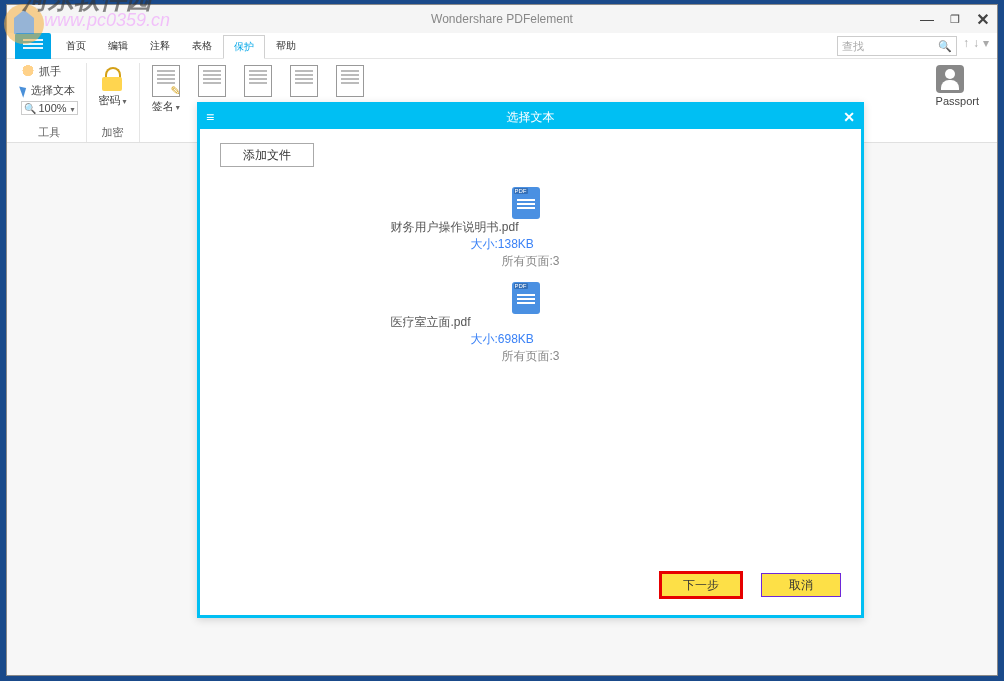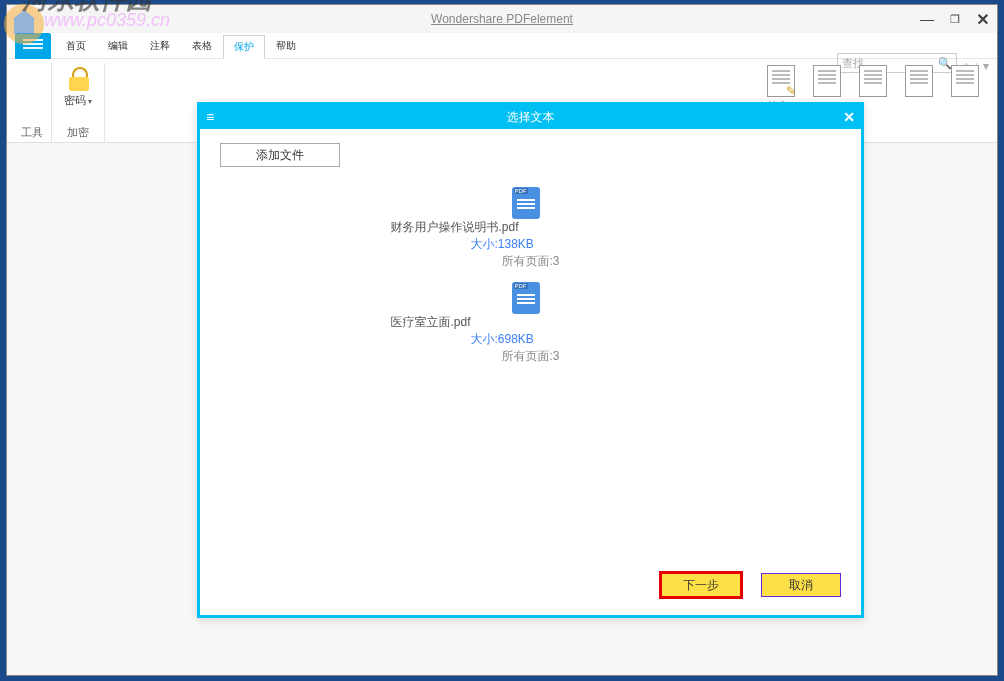--- a/index.html
+++ b/index.html
@@ -1,60 +1,60 @@
 <!DOCTYPE html>
 <html><head>
 <meta charset="utf-8">
 <style>
 * { box-sizing: border-box; margin: 0; padding: 0; font-family: "Microsoft YaHei", sans-serif; }
 body { background: #1a4a8a; width: 1004px; height: 681px; overflow: hidden; position: relative; }
 .app-window { position: absolute; top: 4px; left: 6px; width: 992px; height: 672px; background: #fff; border: 1px solid #888; display: flex; flex-direction: column; }
-.titlebar { height: 28px; background: #f5f5f5; display: flex; align-items: center; justify-content: center; position: relative; font-size: 12px; color: #888; text-decoration: underline; }
+.titlebar { height: 28px; background: #f5f5f5; display: flex; align-items: center; justify-content: center; position: relative; font-size: 12px; color: #888; }
 .title-controls { position: absolute; right: 0; top: 0; display: flex; }
 .title-controls div { width: 28px; height: 28px; display: flex; align-items: center; justify-content: center; font-size: 14px; color: #444; cursor: pointer; }
 .title-controls .close { font-size: 16px; font-weight: bold; }
 .menubar { height: 26px; display: flex; align-items: center; padding: 0 8px; border-bottom: 1px solid #e5e5e5; position: relative; }
 .menubar .menu-item { padding: 4px 10px; font-size: 10px; color: #333; cursor: pointer; border: 1px solid transparent; border-bottom: none; }
 .menubar .menu-item.active { color: #00a6e8; border: 1px solid #d0d0d0; border-bottom: 1px solid #fff; background: #fff; position: relative; top: 1px; }
 .menubar .file-tab-icon { width: 36px; height: 26px; background: #00a6e8; margin-right: 4px; position: relative; border-radius: 2px 2px 0 0; }
 .menubar .file-tab-icon::after { content: ""; position: absolute; left: 8px; top: 6px; width: 20px; height: 14px; background: linear-gradient(#fff 0 2px, transparent 2px 4px, #fff 4px 6px, transparent 6px 8px, #fff 8px 10px, transparent 10px); opacity: 0.9; }
-.search-area { position: absolute; right: 8px; top: 14px; display: flex; align-items: flex-end; height: 26px; padding-left: 12px; }
+.search-area { position: absolute; right: 8px; top: 3px; display: flex; align-items: flex-start; height: 26px; padding-left: 12px; }
 .search-box { width: 120px; height: 20px; border: 1px solid #ccc; font-size: 11px; color: #aaa; padding: 0 4px; display: flex; align-items: center; }
 .search-icons { display: flex; gap: 4px; margin-left: 6px; color: #aaa; font-size: 12px; }
 .search-icons span { cursor: pointer; }
 .ribbon { height: 84px; border-bottom: 1px solid #e0e0e0; display: flex; padding: 4px 6px 0 6px; }
 .ribbon-group { display: flex; flex-direction: column; align-items: center; padding: 0 8px; border-right: 1px solid #e5e5e5; }
 .ribbon-group:last-child { border-right: none; margin-left: auto; }
 .ribbon-group-label { font-size: 11px; color: #666; margin-top: auto; padding-bottom: 2px; }
 .tool-col { display: flex; flex-direction: column; gap: 2px; font-size: 11px; color: #444; }
 .tool-row { display: flex; align-items: center; gap: 4px; cursor: pointer; padding: 1px 0; }
 .hand-icon { width: 14px; height: 14px; background: radial-gradient(circle at 50% 40%, #ffd28a 50%, transparent 51%); border-radius: 40% 40% 40% 40%; }
 .cursor-icon { width: 0; height: 0; border-left: 6px solid #4a90d9; border-top: 4px solid transparent; border-bottom: 8px solid transparent; transform: rotate(-20deg); }
 .zoom-box { border: 1px solid #ccc; padding: 0 2px; display: flex; align-items: center; gap: 2px; }
 .mag-icon::before { content: "🔍"; font-size: 10px; }
-.large-tool { display: flex; flex-direction: column; align-items: flex-end; gap: 2px; cursor: pointer; padding: 2px 4px; font-size: 11px; color: #444; }
+.large-tool { display: flex; flex-direction: column; align-items: flex-start; gap: 2px; cursor: pointer; padding: 2px 4px; font-size: 11px; color: #444; }
 .lock-icon { width: 26px; height: 26px; position: relative; }
 .lock-icon::before { content: ""; position: absolute; top: 2px; left: 6px; width: 12px; height: 10px; border: 2px solid #d4a017; border-bottom: none; border-radius: 8px 8px 0 0; }
 .lock-icon::after { content: ""; position: absolute; bottom: 0; left: 3px; width: 20px; height: 14px; background: #ffd54f; border-radius: 2px; }
 .doc-icon { width: 28px; height: 32px; background: #fff; border: 1px solid #999; position: relative; }
 .doc-icon::after { content: ""; position: absolute; top: 4px; left: 4px; right: 4px; height: 2px; background: #bbb; box-shadow: 0 4px 0 #bbb, 0 8px 0 #bbb, 0 12px 0 #bbb; }
 .doc-icon.sig::before { content: "✎"; position: absolute; bottom: -2px; right: -2px; font-size: 12px; color: #d4a017; }
 .person-icon { width: 28px; height: 28px; background: #888; border-radius: 4px; position: relative; }
 .person-icon::before { content: ""; position: absolute; top: 4px; left: 9px; width: 10px; height: 10px; background: #fff; border-radius: 50%; }
 .person-icon::after { content: ""; position: absolute; bottom: 3px; left: 5px; width: 18px; height: 10px; background: #fff; border-radius: 8px 8px 0 0; }
 .workspace { flex: 1; background: #f7f7f7; position: relative; }
 .watermark { position: absolute; top: -18px; left: 22px; font-size: 26px; font-weight: bold; color: #333; opacity: 0.6; pointer-events: none; font-style: italic; z-index: 100; }
 .watermark-sub { position: absolute; top: 10px; left: 44px; font-size: 18px; color: #f0abfc; opacity: 0.7; pointer-events: none; font-style: italic; z-index: 100; }
 .wm-logo { position: absolute; top: 0px; left: 0px; width: 48px; height: 48px; opacity: 0.7; z-index: 100; pointer-events: none; }
 .dialog { position: absolute; top: 102px; left: 197px; width: 667px; height: 516px; background: #fff; border: 3px solid #00bff3; display: flex; flex-direction: column; box-shadow: 0 2px 8px rgba(0,0,0,0.15); }
 .dialog-title { height: 24px; background: #00bff3; color: #fff; font-size: 12px; display: flex; align-items: center; justify-content: center; position: relative; }
 .dialog-title .menu-icon { position: absolute; left: 6px; font-size: 14px; cursor: pointer; }
 .dialog-title .close-icon { position: absolute; right: 6px; font-size: 14px; cursor: pointer; font-weight: bold; }
 .dialog-body { flex: 1; padding: 14px 20px; display: flex; flex-direction: column; }
-.add-file-btn { width: 120px; height: 24px; border: 1px solid #aaa; background: #fff; font-size: 12px; color: #333; cursor: pointer; display: flex; align-items: center; justify-content: center; }
+.add-file-btn { width: 94px; height: 24px; border: 1px solid #aaa; background: #fff; font-size: 12px; color: #333; cursor: pointer; display: flex; align-items: center; justify-content: center; }
 .file-list { margin-top: 14px; flex: 1; }
 .file-row { display: flex; align-items: center; padding: 6px 0; font-size: 12px; color: #555; flex-direction: column; }
 .pdf-icon { width: 28px; height: 32px; background: #4a90e2; border-radius: 3px; margin-right: 10px; position: relative; flex-shrink: 0; }
 .pdf-icon::before { content: "PDF"; position: absolute; top: 1px; left: 2px; font-size: 6px; color: #fff; background: #3570b8; padding: 0 1px; border-radius: 1px; }
 .pdf-icon::after { content: ""; position: absolute; top: 12px; left: 5px; right: 5px; height: 2px; background: #fff; box-shadow: 0 4px 0 #fff, 0 8px 0 #fff; }
 .file-name { width: 280px; }
 .file-size { width: 120px; color: #3b82f6; }
 .file-pages { color: #888; }
 .dialog-footer { padding: 10px 20px 18px; display: flex; justify-content: flex-end; gap: 20px; }
 .dialog-btn { width: 80px; height: 24px; border: 1px solid #6d28d9; background: #fde047; font-size: 12px; color: #333; cursor: pointer; display: flex; align-items: center; justify-content: center; }
@@ -98,20 +98,35 @@
       <div class="search-icons">
         <span>↑</span>
         <span>↓</span>
         <span>▾</span>
       </div>
     </div>
   </div>
 
   <div class="ribbon">
     <div class="ribbon-group">
+      <div class="tool-col">
+        <div class="tool-row">
+          <span class="hand-icon"></span>
+          <span>抓手</span>
+        </div>
+        <div class="tool-row">
+          <span class="cursor-icon"></span>
+          <span>选择文本</span>
+        </div>
+        <div class="tool-row zoom-box">
+          <span class="mag-icon"></span>
+          <span>100%</span>
+          <span class="caret"></span>
+        </div>
+      </div>
       <div class="ribbon-group-label">工具</div>
     </div>
 
     <div class="ribbon-group">
       <div class="large-tool">
         <span class="lock-icon"></span>
         <span class="caret">密码</span>
       </div>
       <div class="ribbon-group-label">加密</div>
     </div>
@@ -131,20 +146,27 @@
         <div class="large-tool">
           <span class="doc-icon"></span>
         </div>
         <div class="large-tool">
           <span class="doc-icon"></span>
         </div>
       </div>
       <div class="ribbon-group-label">&nbsp;</div>
     </div>
 
+    <div class="ribbon-group">
+      <div class="large-tool">
+        <span class="person-icon"></span>
+        <span>Passport</span>
+      </div>
+      <div class="ribbon-group-label">&nbsp;</div>
+    </div>
   </div>
 
   <div class="workspace"></div>
 </div>
 
 <div class="dialog">
   <div class="dialog-title">
     <span class="menu-icon">≡</span>
     <span>选择文本</span>
     <span class="close-icon">✕</span>

